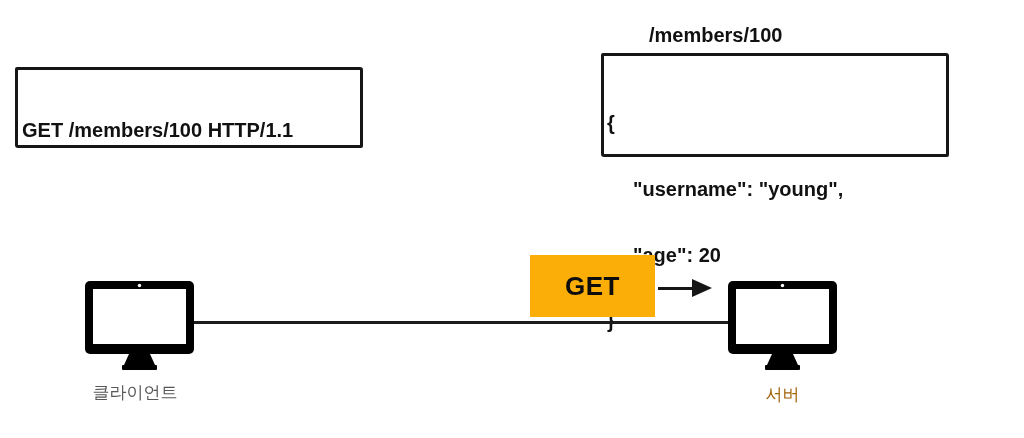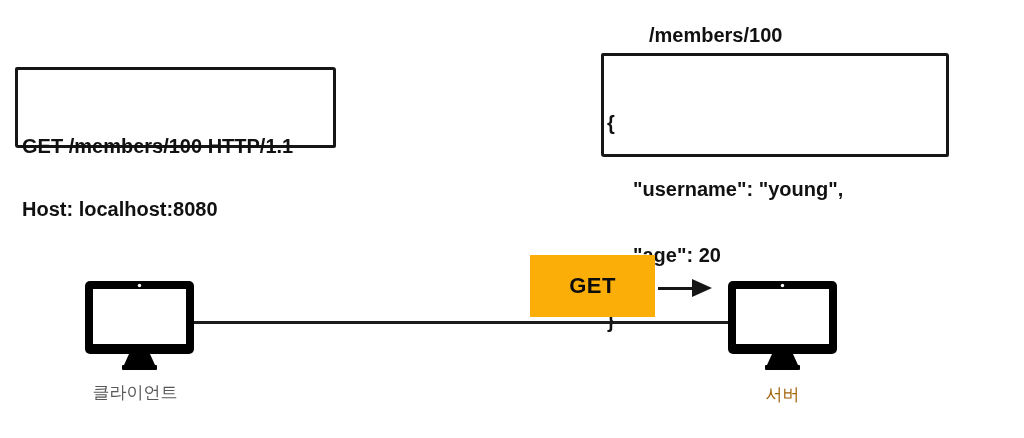--- a/index.html
+++ b/index.html
@@ -25,23 +25,23 @@
     border-radius: 2px 3px 2px 3px;
     background: #ffffff;
     font-size: 20px;
     font-weight: bold;
     line-height: 22px;
     white-space: pre;
   }
   #request-box {
     left: 15px;
     top: 67px;
-    width: 321px;
+    width: 348px;
     height: 81px;
-    padding: 24px 2px 0 4px;
+    padding: 8px 2px 0 4px;
     line-height: 21px;
   }
   #response-box {
     left: 601px;
     top: 53px;
     width: 348px;
     height: 104px;
     padding: 12px 2px 0 3px;
   }
   .code-line { white-space: pre; }
@@ -90,21 +90,21 @@
   #get-badge {
     position: absolute;
     left: 530px;
     top: 255px;
     width: 125px;
     height: 62px;
     background: #FCAE08;
     display: flex;
     align-items: center;
     justify-content: center;
-    font-size: 22px;
+    font-size: 26px;
     font-weight: bold;
     color: #0d0d0d;
     letter-spacing: 0.5px;
   }
 
   
   #arrow-shaft {
     position: absolute;
     left: 658px;
     top: 287px;
@@ -123,21 +123,20 @@
     border-bottom: 9.5px solid transparent;
   }
 </style>
 </head>
 <body>
 
 <div id="canvas">
 
   <div id="request-box" class="sketch-box">
     <div class="code-line">GET /members/100 HTTP/1.1</div>
-    <div class="code-line">Host: localhost:8080</div>
   </div>
 
   <div id="path-label">/members/100</div>
 
   <div id="response-box" class="sketch-box">
     <div class="code-line">{</div>
     <div class="code-line indent">"username": "young",</div>
     <div class="code-line indent">"age": 20</div>
     <div class="code-line">}</div>
   </div>

